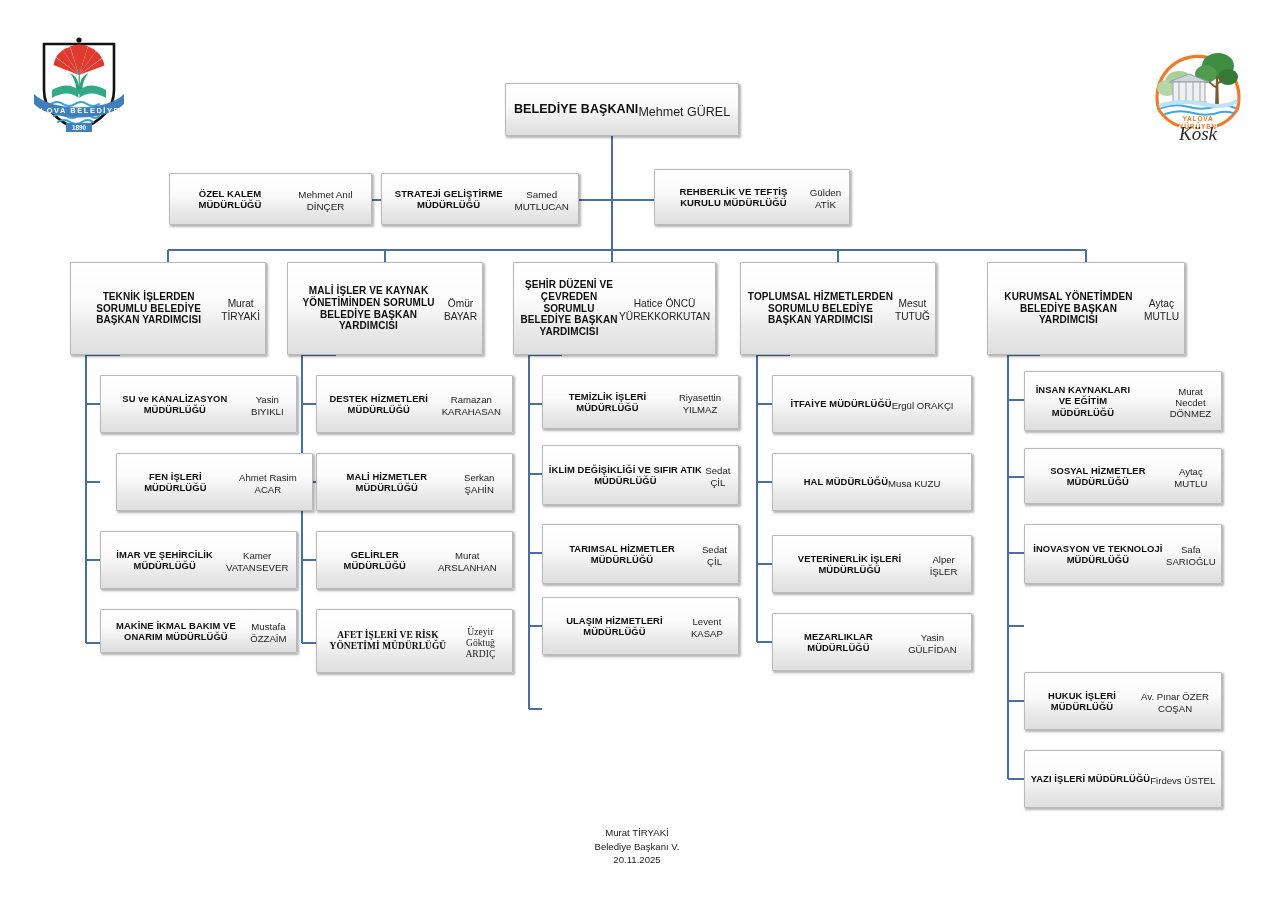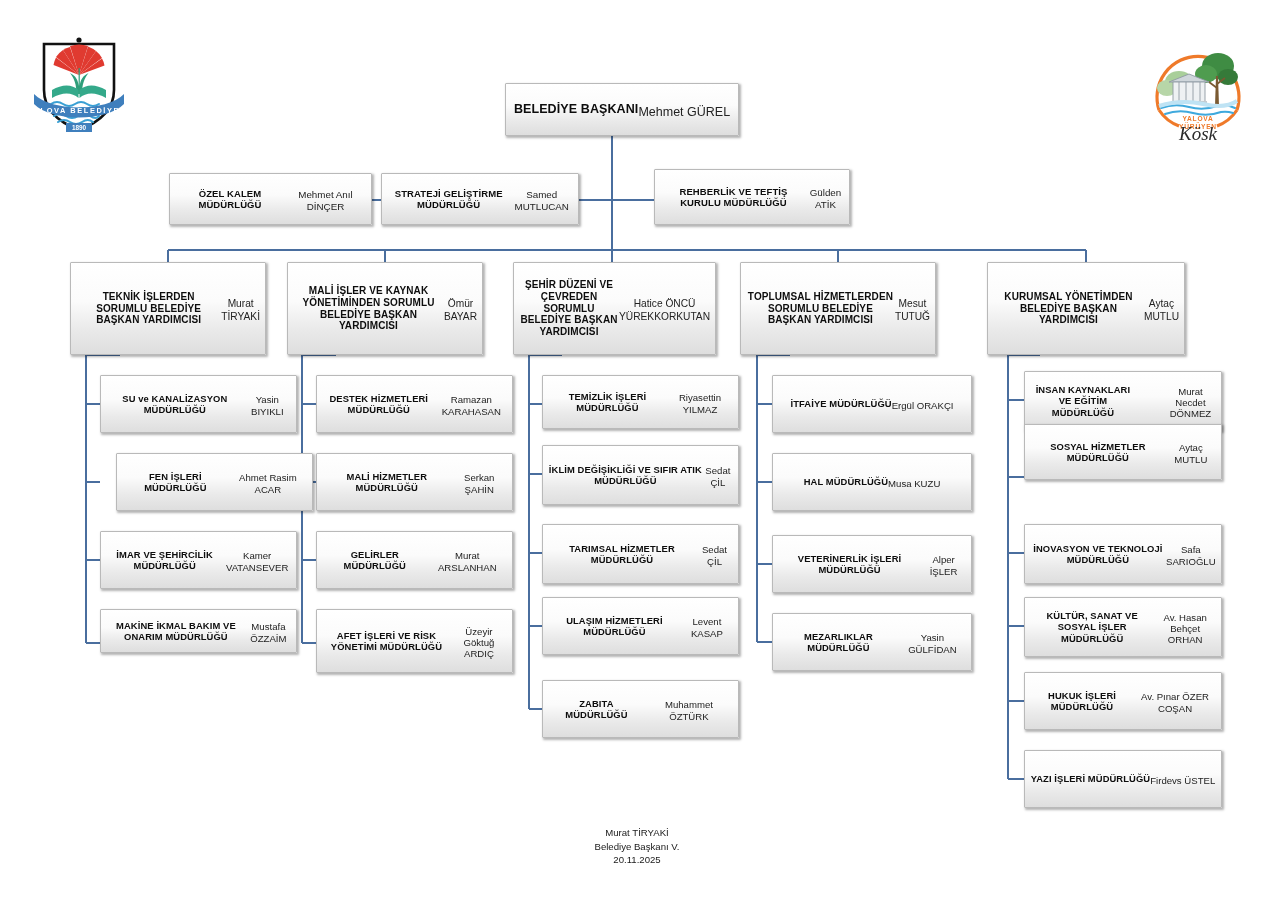--- a/index.html
+++ b/index.html
@@ -289,45 +289,41 @@
     <div class="person">Ramazan KARAHASAN</div>
   </div>
   <div class="node tier-dept" style="left:316px; top:453px; width:197px; height:58px;">
     <div class="title">MALİ HİZMETLER MÜDÜRLÜĞÜ</div>
     <div class="person">Serkan ŞAHİN</div>
   </div>
   <div class="node tier-dept" style="left:316px; top:531px; width:197px; height:58px;">
     <div class="title">GELİRLER MÜDÜRLÜĞÜ</div>
     <div class="person">Murat ARSLANHAN</div>
   </div>
-  <div class="node tier-dept" style="left:316px; top:609px; width:197px; height:64px;">
+  <div class="node tier-dept" style="left:316px; top:609px; width:197px; height:64px;font-family:Liberation Serif, serif;">
     <div class="title">AFET İŞLERİ VE RİSK YÖNETİMİ MÜDÜRLÜĞÜ</div>
     <div class="person">Üzeyir Göktuğ ARDIÇ</div>
   </div>
 
   <div class="node tier-dept" style="left:542px; top:375px; width:197px; height:54px;">
     <div class="title">TEMİZLİK İŞLERİ MÜDÜRLÜĞÜ</div>
     <div class="person">Riyasettin YILMAZ</div>
   </div>
   <div class="node tier-dept" style="left:542px; top:445px; width:197px; height:60px;">
     <div class="title">İKLİM DEĞİŞİKLİĞİ VE SIFIR ATIK MÜDÜRLÜĞÜ</div>
     <div class="person">Sedat ÇİL</div>
   </div>
   <div class="node tier-dept" style="left:542px; top:524px; width:197px; height:60px;">
     <div class="title">TARIMSAL HİZMETLER MÜDÜRLÜĞÜ</div>
     <div class="person">Sedat ÇİL</div>
   </div>
   <div class="node tier-dept" style="left:542px; top:597px; width:197px; height:58px;">
     <div class="title">ULAŞIM HİZMETLERİ MÜDÜRLÜĞÜ</div>
     <div class="person">Levent KASAP</div>
   </div>
-  <div class="node tier-dept" style="left:542px; top:680px; width:197px; height:58px;">
-    <div class="title">ZABITA MÜDÜRLÜĞÜ</div>
-    <div class="person">Muhammet ÖZTÜRK</div>
-  </div>
 
   <div class="node tier-dept" style="left:772px; top:375px; width:200px; height:58px;">
     <div class="title">İTFAİYE MÜDÜRLÜĞÜ</div>
     <div class="person">Ergül ORAKÇI</div>
   </div>
   <div class="node tier-dept" style="left:772px; top:453px; width:200px; height:58px;">
     <div class="title">HAL MÜDÜRLÜĞÜ</div>
     <div class="person">Musa KUZU</div>
   </div>
   <div class="node tier-dept" style="left:772px; top:535px; width:200px; height:58px;">
@@ -336,31 +332,27 @@
   </div>
   <div class="node tier-dept" style="left:772px; top:613px; width:200px; height:58px;">
     <div class="title">MEZARLIKLAR MÜDÜRLÜĞÜ</div>
     <div class="person">Yasin GÜLFİDAN</div>
   </div>
 
   <div class="node tier-dept" style="left:1024px; top:371px; width:198px; height:60px;gap:29px;">
     <div class="title">İNSAN KAYNAKLARI VE EĞİTİM MÜDÜRLÜĞÜ</div>
     <div class="person">Murat Necdet DÖNMEZ</div>
   </div>
-  <div class="node tier-dept" style="left:1024px; top:424px; width:198px; height:56px;">
+  <div class="node tier-dept" style="left:1024px; top:448px; width:198px; height:56px;">
     <div class="title">SOSYAL HİZMETLER MÜDÜRLÜĞÜ</div>
     <div class="person">Aytaç MUTLU</div>
   </div>
   <div class="node tier-dept" style="left:1024px; top:524px; width:198px; height:60px;">
     <div class="title">İNOVASYON VE TEKNOLOJİ MÜDÜRLÜĞÜ</div>
     <div class="person">Safa SARIOĞLU</div>
-  </div>
-  <div class="node tier-dept" style="left:1024px; top:597px; width:198px; height:60px;">
-    <div class="title">KÜLTÜR, SANAT VE SOSYAL İŞLER MÜDÜRLÜĞÜ</div>
-    <div class="person">Av. Hasan Behçet ORHAN</div>
   </div>
   <div class="node tier-dept" style="left:1024px; top:672px; width:198px; height:58px;">
     <div class="title">HUKUK İŞLERİ MÜDÜRLÜĞÜ</div>
     <div class="person">Av. Pınar ÖZER COŞAN</div>
   </div>
   <div class="node tier-dept" style="left:1024px; top:750px; width:198px; height:58px;">
     <div class="title">YAZI İŞLERİ MÜDÜRLÜĞÜ</div>
     <div class="person">Firdevs ÜSTEL</div>
   </div>
 

